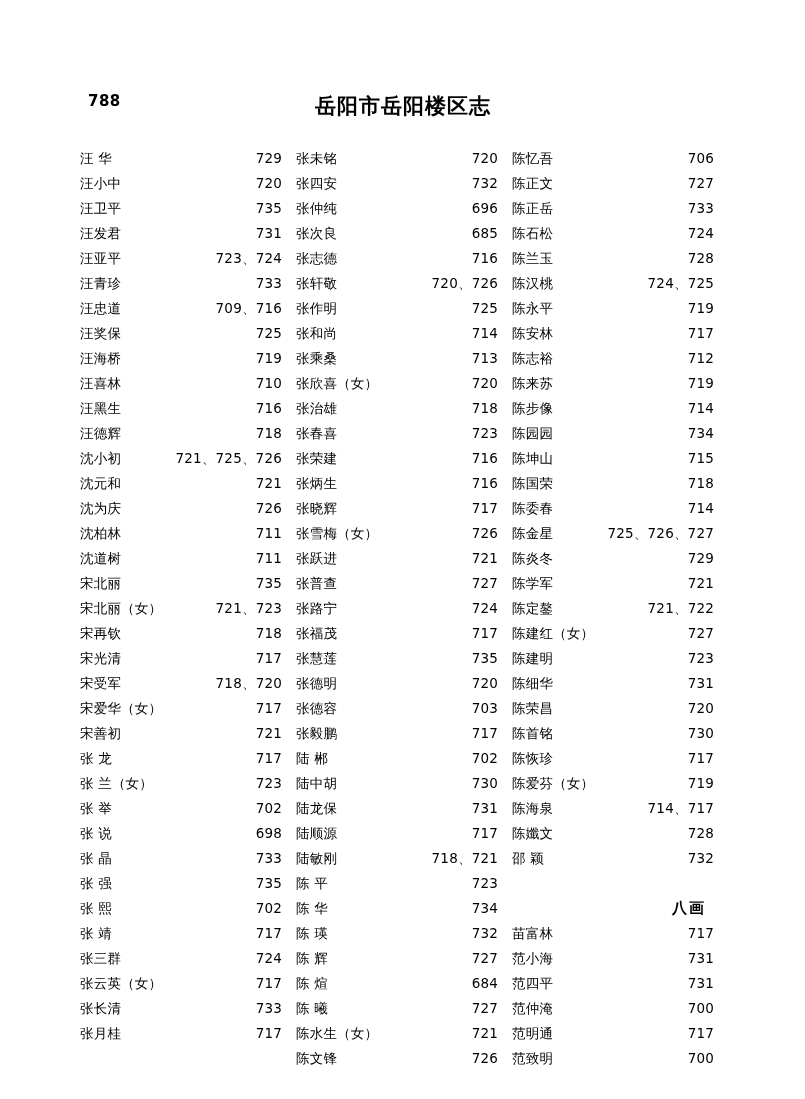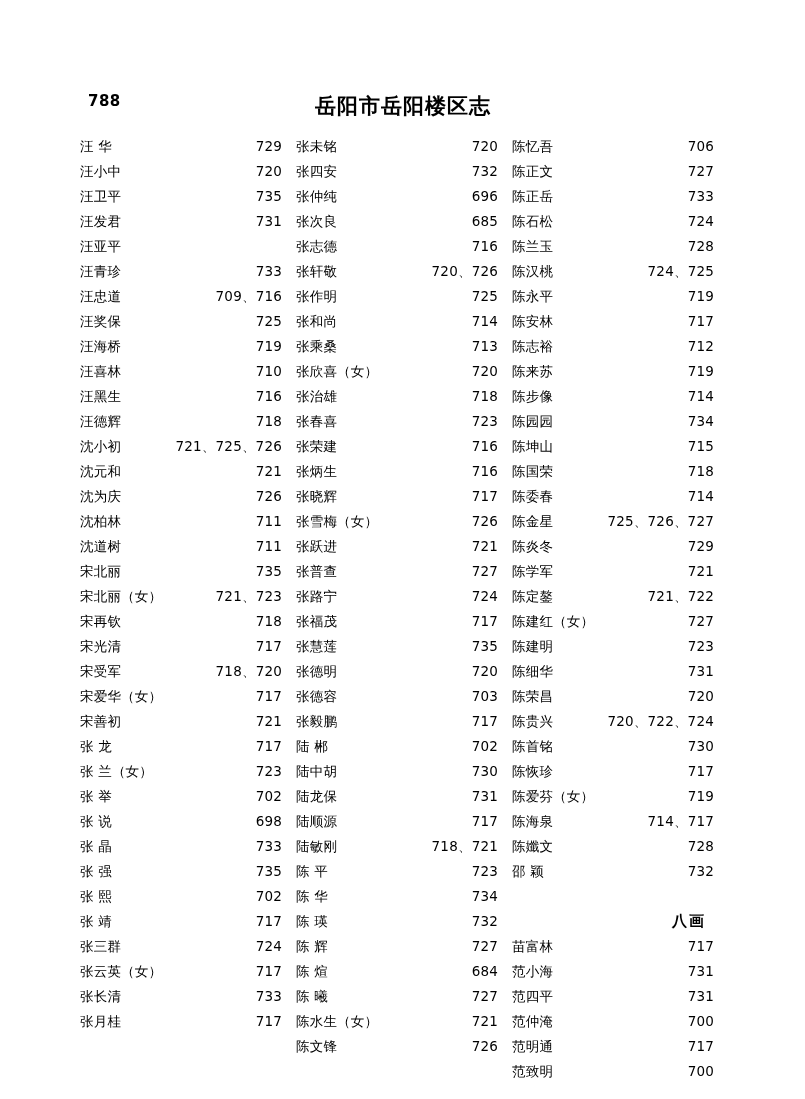--- a/index.html
+++ b/index.html
@@ -55,20 +55,21 @@
     width: 650px;
   }
   .columns {
     display: flex;
     flex-direction: row;
     width: 650px;
   }
   .column {
     width: 216px;
     flex: 0 0 216px;
+    margin-top: 12px;
   }
   .entry {
     display: flex;
     flex-direction: row;
     align-items: baseline;
     height: 25px;
     line-height: 25px;
     font-size: 13.5px;
     white-space: nowrap;
   }
@@ -121,20 +122,21 @@
         <div class="entry">
             <span class="name">汪卫平</span>
             <span class="pages">735</span>
           </div>
         <div class="entry">
             <span class="name">汪发君</span>
             <span class="pages">731</span>
           </div>
         <div class="entry">
             <span class="name">汪亚平</span>
+            <span class="pages">723、724</span>
           </div>
         <div class="entry">
             <span class="name">汪青珍</span>
             <span class="pages">733</span>
           </div>
         <div class="entry">
             <span class="name">汪忠道</span>
             <span class="pages">709、716</span>
           </div>
         <div class="entry">
@@ -493,24 +495,20 @@
           </div>
         <div class="entry">
             <span class="name">陈细华</span>
             <span class="pages">731</span>
           </div>
         <div class="entry">
             <span class="name">陈荣昌</span>
             <span class="pages">720</span>
           </div>
         <div class="entry">
-            <span class="name">陈贵兴</span>
-            <span class="pages">720、722、724</span>
-          </div>
-        <div class="entry">
             <span class="name">陈首铭</span>
             <span class="pages">730</span>
           </div>
         <div class="entry">
             <span class="name">陈恢珍</span>
             <span class="pages">717</span>
           </div>
         <div class="entry">
             <span class="name">陈爱芬（女）</span>
             <span class="pages">719</span>

